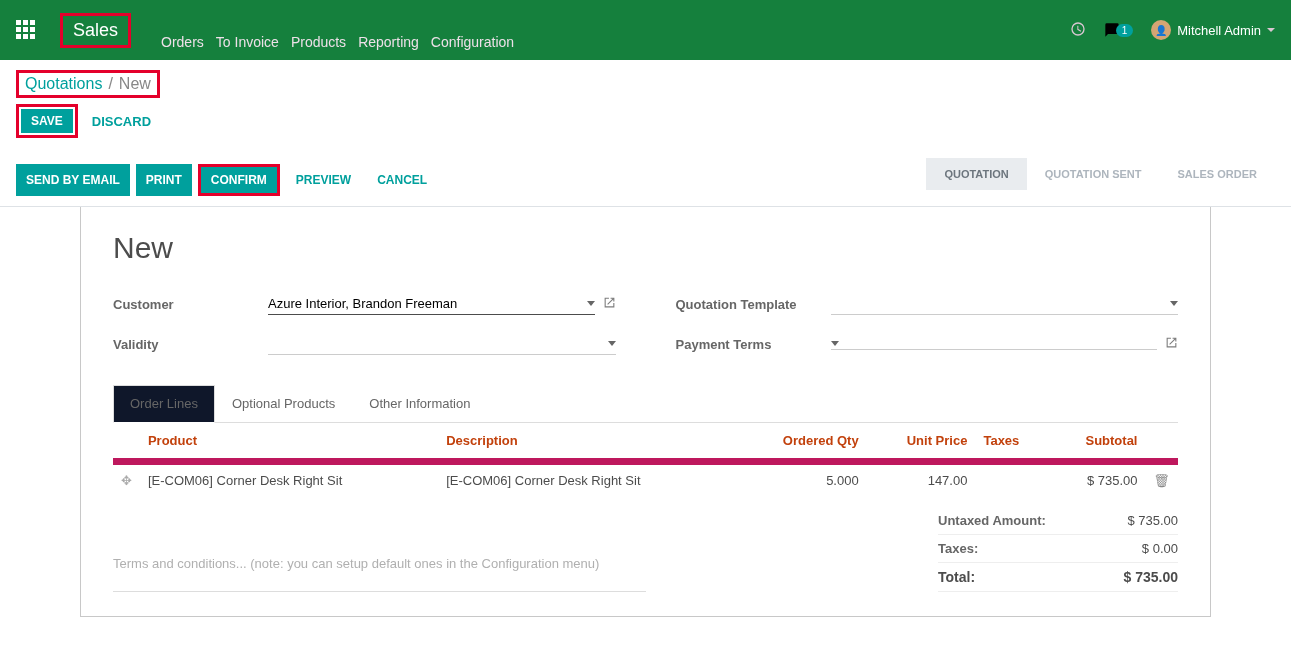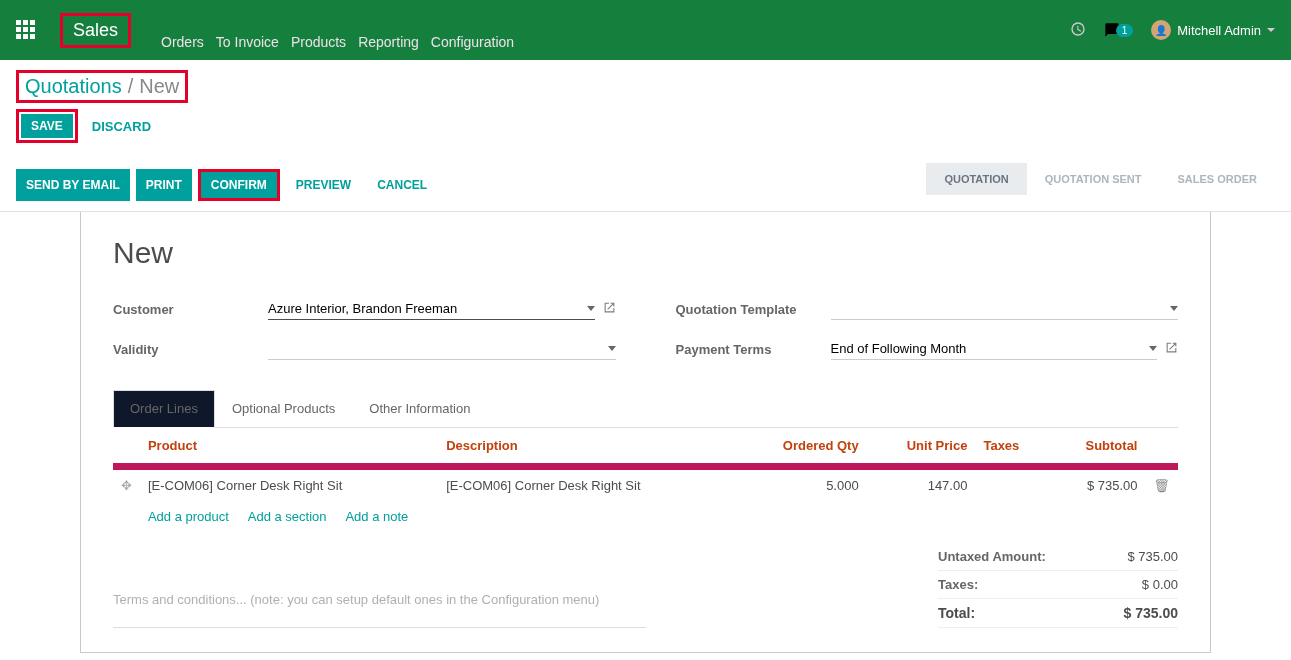--- a/index.html
+++ b/index.html
@@ -15,21 +15,21 @@
 .nav-right { margin-left: auto; display: flex; align-items: center; gap: 18px; }
 .clock-icon svg, .chat-icon svg { fill: #d9c6d2; }
 .chat-wrap { display: flex; align-items: center; position: relative; }
 .badge { background: #00a09d; color: #fff; font-size: 10px; padding: 1px 6px; border-radius: 8px; margin-left: -4px; }
 .user-wrap { display: flex; align-items: center; gap: 6px; cursor: pointer; }
 .avatar { width: 20px; height: 20px; border-radius: 50%; background: #d4a574; display: flex; align-items: center; justify-content: center; font-size: 10px; }
 .caret-down { border-left: 4px solid transparent; border-right: 4px solid transparent; border-top: 4px solid #d9c6d2; }
 
 
 .control-bar { padding: 10px 16px 6px 16px; }
-.breadcrumb { font-size: 20px; display: inline-flex; align-items: center; gap: 6px; padding: 2px 6px; }
+.breadcrumb { font-size: 16px; display: inline-flex; align-items: center; gap: 6px; padding: 2px 6px; }
 .breadcrumb .bc-link { color: #00a09d; cursor: pointer; }
 .breadcrumb .bc-sep { color: #888; }
 .breadcrumb .bc-current { color: #888; }
 .action-row { margin-top: 6px; display: flex; align-items: center; gap: 14px; }
 .btn-save { background: #00a09d; color: #fff; border: none; padding: 5px 10px; font-size: 12px; font-weight: bold; cursor: pointer; }
 .btn-discard { color: #00a09d; background: none; border: none; font-size: 13px; font-weight: bold; cursor: pointer; }
 
 
 .hl { border: 3px solid #e4002b; }
 
@@ -181,21 +181,20 @@
         <div class="form-label">Validity</div>
         <div class="form-field">
           <input value="" style="">
           <span class="dd-caret"></span>
         </div>
       </div>
 
       <div class="form-row">
         <div class="form-label">Payment Terms</div>
         <div class="form-field">
-          <input value="End of Following Month" style="">
           <span class="dd-caret"></span>
         </div>
         <span class="ext-link"><svg viewBox="0 0 24 24">
               <path d="M14 3v2h3.6l-9.8 9.8 1.4 1.4L19 6.4V10h2V3h-7zM5 5h6V3H3v18h18v-8h-2v6H5V5z"></path>
             </svg></span>
       </div>
     </div>
 
     <div class="tabs">
       <div class="tab active">Order Lines</div>
@@ -220,28 +219,20 @@
         <tr>
           <td class="handle">✥</td>
           <td>[E-COM06] Corner Desk Right Sit</td>
           <td>[E-COM06] Corner Desk Right Sit</td>
           <td class="num">5.000</td>
           <td class="num">147.00</td>
           <td></td>
           <td class="num">$ 735.00</td>
           <td class="trash">🗑</td>
         </tr>
-        <tr>
-          <td></td>
-          <td colspan="7" class="add-links">
-            <a>Add a product</a>
-            <a>Add a section</a>
-            <a>Add a note</a>
-          </td>
-        </tr>
       </tbody>
     </table>
 
     <div style="display:flex; align-items:flex-end;">
       <div class="terms">Terms and conditions... (note: you can setup default ones in the Configuration menu)</div>
       <div class="totals">
         <div class="totals-row">
           <span class="tlabel">Untaxed Amount:</span>
           <span class="tval">$ 735.00</span>
         </div>

